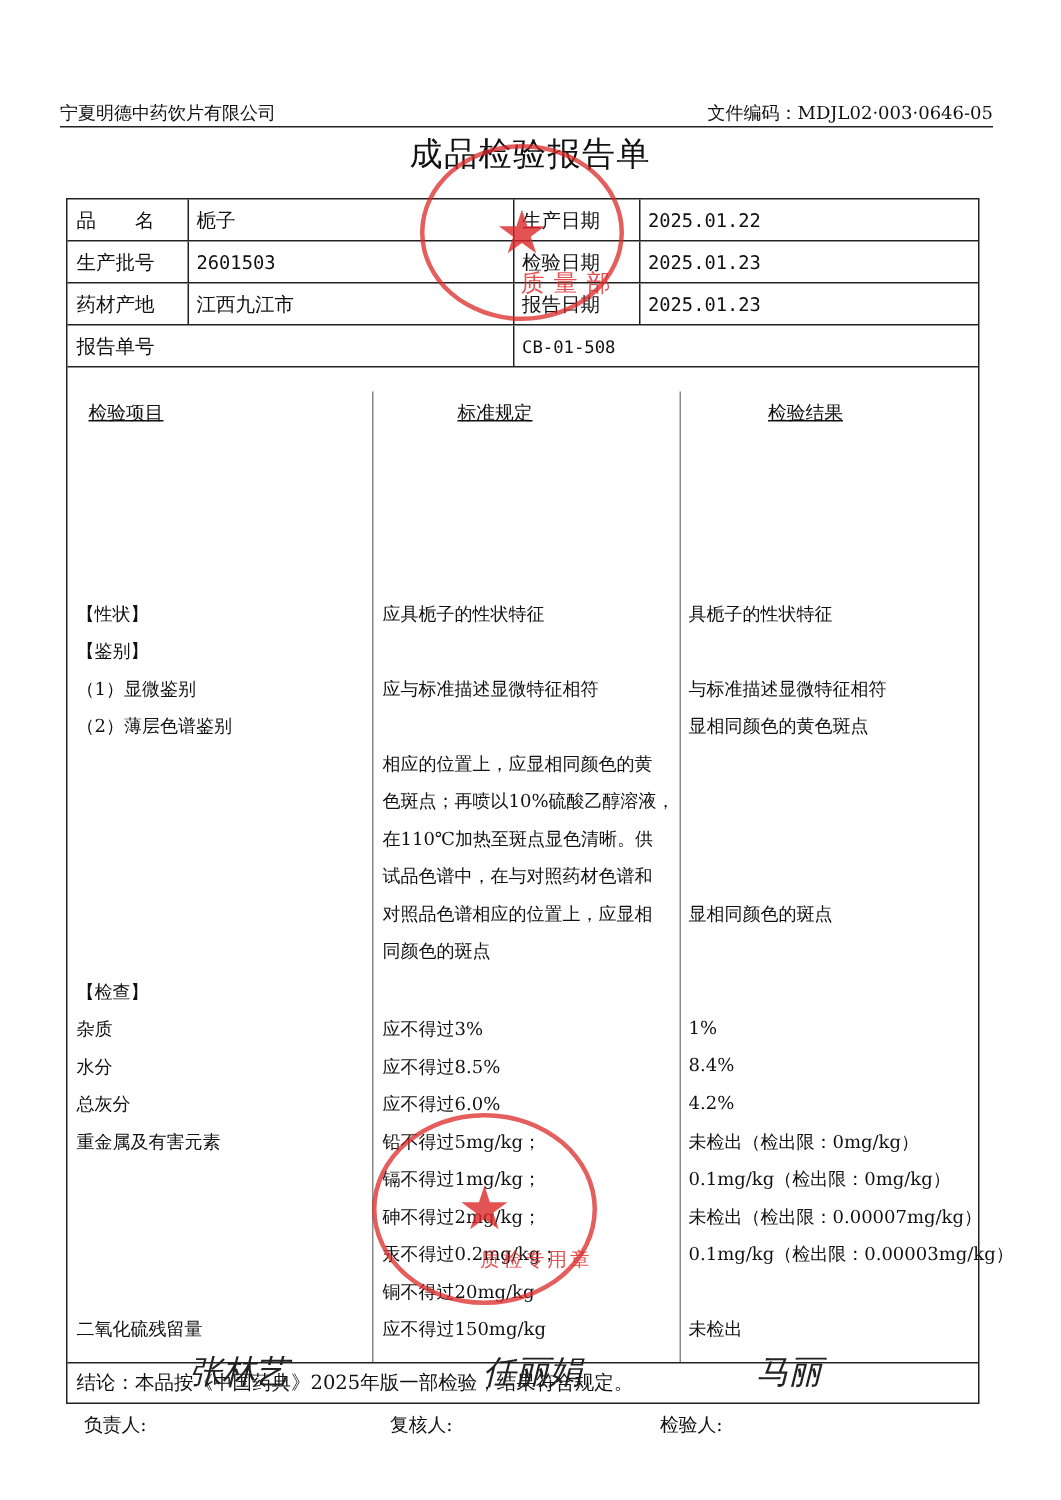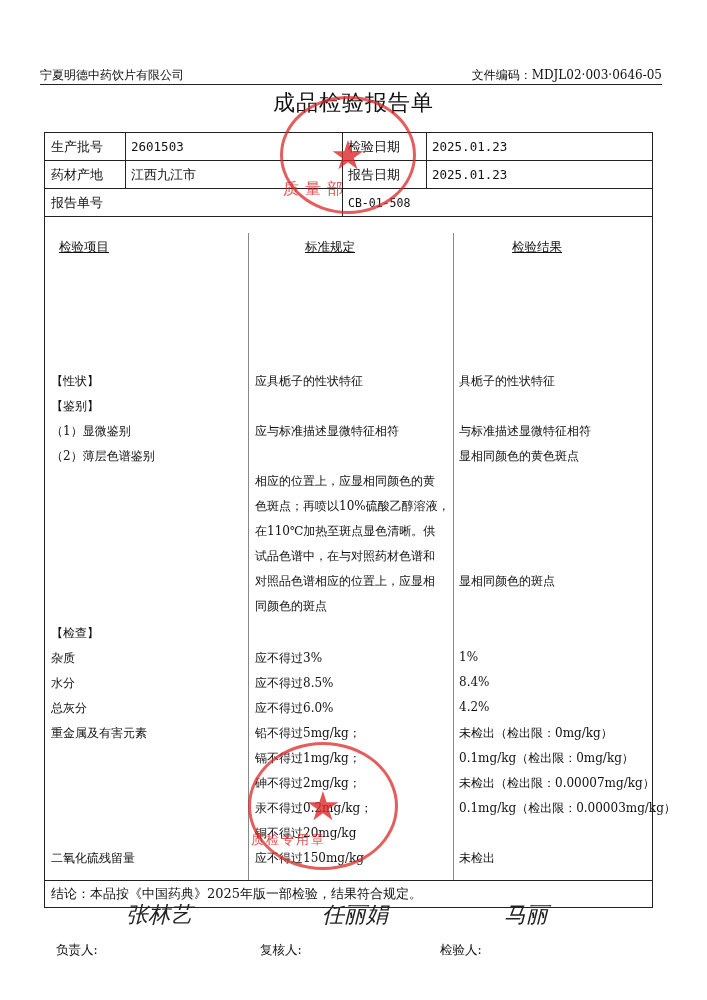--- a/index.html
+++ b/index.html
@@ -18,34 +18,43 @@
   .hrow { height: 28px; margin-top: 16px; }
   .hrow .h { position: absolute; top: 6px; font-size: 12.5px; text-decoration: underline; }
   .body3 { position: relative; height: 620px; border-bottom: 1.3px solid #222; }
   .body3 .sep { position: absolute; top: -28px; bottom: 0; border-left: 1.3px solid #888; }
   .ln { position: absolute; font-size: 12px; white-space: nowrap; }
   .concl { position: relative; height: 26px; font-size: 13px; padding: 4px 0 0 6px; }
   .sig { position: absolute; top: 910px; font-size: 12.5px; margin-top: 32px; }
   .sigmark { position: absolute; font-family: "DejaVu Serif", serif; font-style: italic; font-size: 22px; color: #222; }
   .stamp { position: absolute; border: 3px solid rgba(220,40,40,0.75); border-radius: 50%; pointer-events: none; }
   .stamp .star { position: absolute; left: 50%; top: 50%; transform: translate(-50%,-50%); color: rgba(220,40,40,0.8); font-size: 40px; }
-  .stamp .txt { position: absolute; left: 0; width: 100%; text-align: left; color: rgba(220,40,40,0.8); font-size: 16px; letter-spacing: 6px; }
+  .stamp .txt { position: absolute; left: 0; width: 100%; text-align: right; color: rgba(220,40,40,0.8); font-size: 16px; letter-spacing: 6px; }
 </style>
 </head>
 <body>
 
 <div class="hdr">
   <span class="company">宁夏明德中药饮片有限公司</span>
   <span class="docno">文件编码：MDJL02·003·0646-05</span>
 </div>
 
 <div class="title">成品检验报告单</div>
 
 <div class="tbl">
 
+  <div class="row r1">
+    <div class="vline" style="left:80px"></div>
+    <div class="vline" style="left:297px"></div>
+    <div class="vline" style="left:381px"></div>
+    <div class="c" style="left:0;width:80px">品　　名</div>
+    <div class="c" style="left:80px">栀子</div>
+    <div class="c" style="left:297px">生产日期</div>
+    <div class="c dim" style="left:381px">2025.01.22</div>
+  </div>
   <div class="row r1">
     <div class="vline" style="left:80px"></div>
     <div class="vline" style="left:297px"></div>
     <div class="vline" style="left:381px"></div>
     <div class="c" style="left:0">生产批号</div>
     <div class="c dim" style="left:80px">2601503</div>
     <div class="c" style="left:297px">检验日期</div>
     <div class="c dim" style="left:381px">2025.01.23</div>
   </div>
   <div class="row r1">

